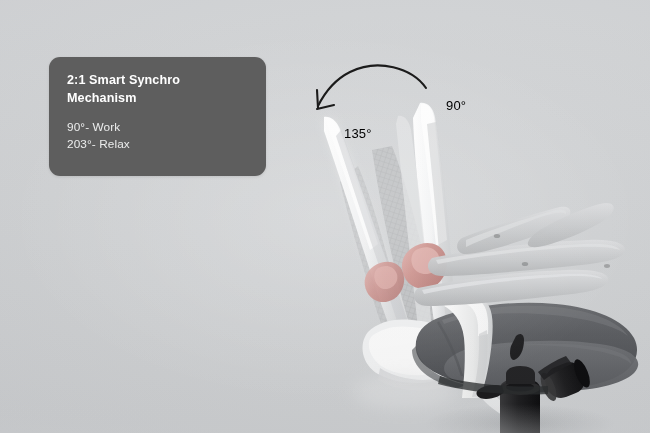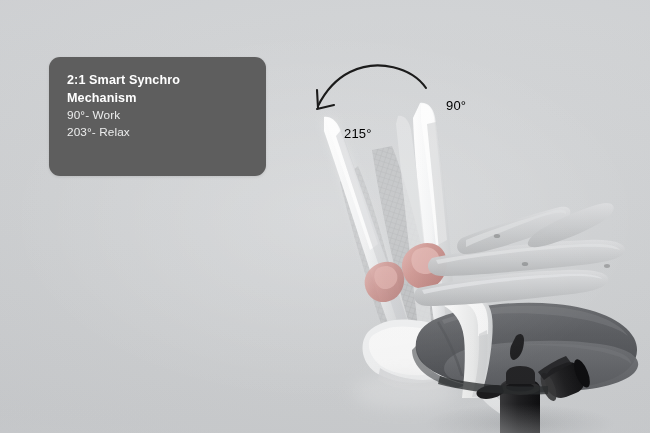--- a/index.html
+++ b/index.html
@@ -49,20 +49,21 @@
   .card-title {
     color: #ffffff;
     font-size: 12.6px;
     font-weight: bold;
     line-height: 17.5px;
     letter-spacing: 0.1px;
     margin: 0;
     white-space: pre-line;
   }
   .card-lines {
+    margin-top: 12px;
   }
   .card-line {
     color: #eceded;
     font-size: 11.8px;
     line-height: 16.5px;
     letter-spacing: 0.1px;
   }
 
   
   .angle-label {
@@ -361,21 +362,21 @@
   </div>
 
   <div class="bg-vignette"></div>
 
   <svg class="arrow-svg" viewBox="0 0 150 70">
     <path d="M126,28 C112,8 78,-2 50,12 C34,20 24,34 18,46" fill="none" stroke="#1b1b1b" stroke-width="2.1" stroke-linecap="round"></path>
     <path d="M18,48 L17,30 M17,49 L34,45" fill="none" stroke="#1b1b1b" stroke-width="2.1" stroke-linecap="round"></path>
   </svg>
 
   <div class="angle-label angle-90">90°</div>
-  <div class="angle-label angle-135">215°</div>
+  <div class="angle-label angle-135">135°</div>
 
   <div class="info-card">
     <div class="card-title">2:1 Smart Synchro
 Mechanism</div>
     <div class="card-lines">
       <div class="card-line">90°- Work</div>
       <div class="card-line">203°- Relax</div>
     </div>
   </div>
 

